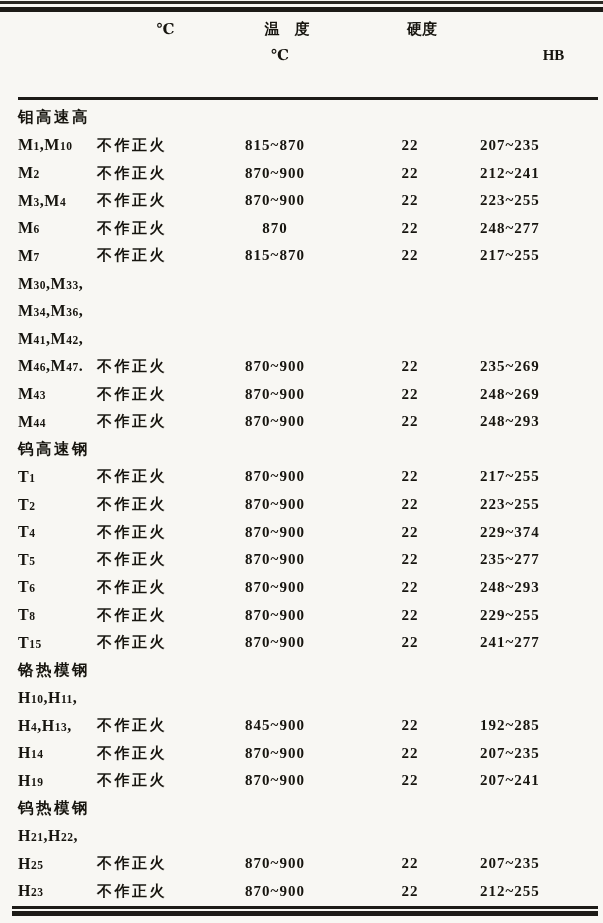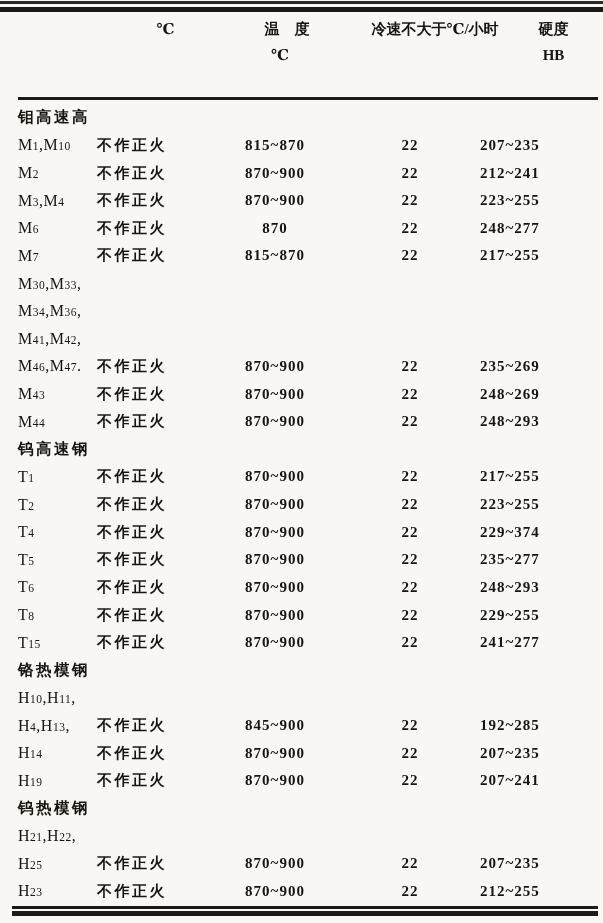--- a/index.html
+++ b/index.html
@@ -60,40 +60,39 @@
     grid-column:1 / -1;
     font-weight:bold;
     font-size:15.5px;
     letter-spacing:2.5px;
   }
   .td{font-weight:bold;font-size:15px;}
   .td.center{text-align:center;}
   .td.grade{
     font-size:16px;
     letter-spacing:0.5px;
-    font-weight:normal;
+    font-weight:bold;
   }
   .td.grade .dg{font-size:11.5px;letter-spacing:0.5px;}
   .td.normalizing{letter-spacing:2.5px;}
   .td.num{letter-spacing:1px;}
 </style>
 </head>
 <body>
 
 <div class="page">
 
   <div class="rule top-rule-1"></div>
   <div class="rule top-rule-2"></div>
 
   <div class="thead">
     <div class="hrow hrow2">
       <div class="hc"></div>
       <div class="hc n12">℃</div>
       <div class="hc n12">温　度</div>
-      <div class="hc n25">冷速不大于℃/小时</div>
       <div class="hc n12">硬度</div>
     </div>
     <div class="hrow">
       <div class="hc"></div>
       <div class="hc"></div>
       <div class="hc n5">℃</div>
       <div class="hc"></div>
       <div class="hc n12">HB</div>
     </div>
   </div>

